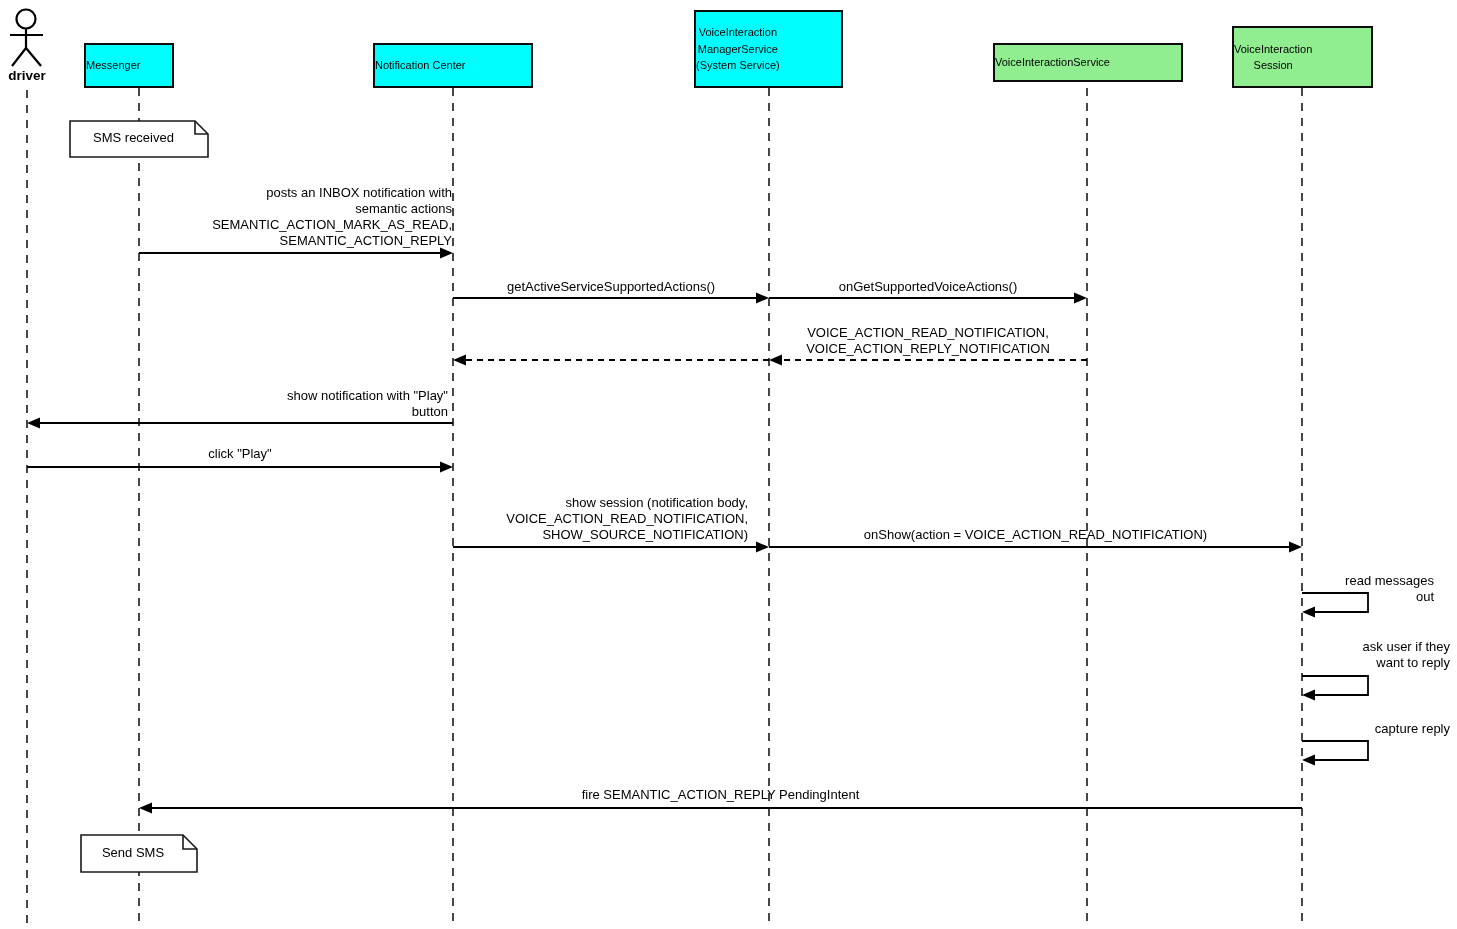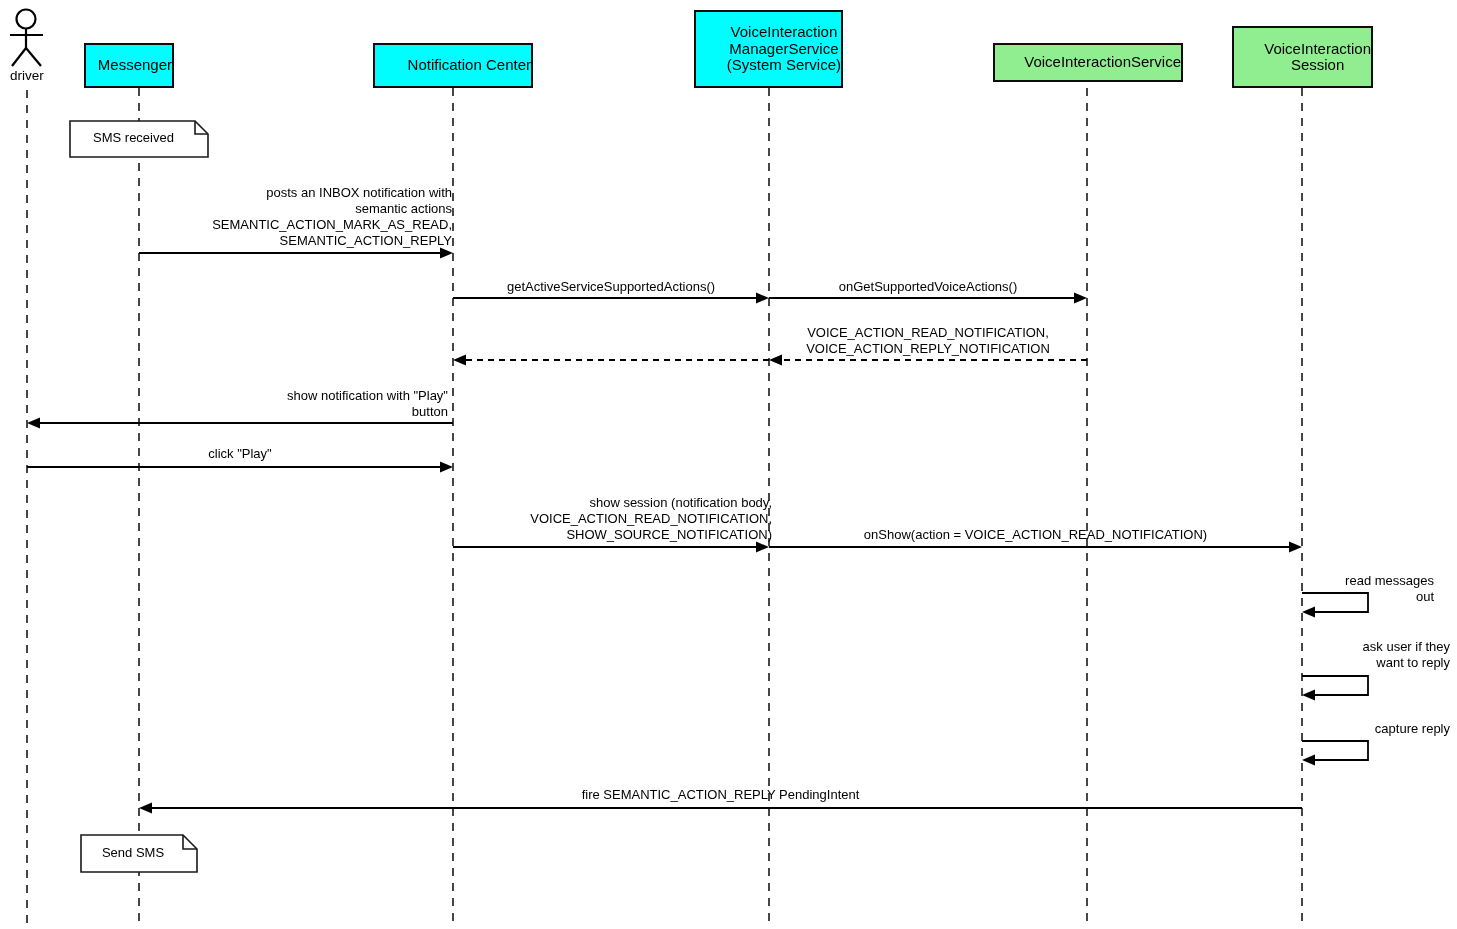--- a/index.html
+++ b/index.html
@@ -2,36 +2,36 @@
 <html><head>
 <meta charset="utf-8">
 <style>
   html,body{margin:0;padding:0;background:#ffffff;}
   .stage{
     position:relative;width:1457px;height:929px;background:#ffffff;overflow:hidden;
     font-family:"Liberation Sans",sans-serif;color:#000;
   }
   svg{position:absolute;left:0;top:0;}
   .pbox{
-    position:absolute;display:flex;align-items:center;justify-content:flex-end;
+    position:absolute;display:flex;align-items:center;justify-content:flex-start;
     border:2.5px solid #0d0d0d;box-sizing:border-box;text-align:center;
-    font-size:15px;line-height:16.5px;white-space:pre-line;
+    font-size:11px;line-height:16.5px;white-space:pre-line;
   }
   .cyan{background:#00feff;}
   .green{background:#90ee90;}
   .mlabel{
     position:absolute;font-size:13px;line-height:16px;white-space:pre-line;
   }
   .center{text-align:center;}
   .left{text-align:right;}
   .notetext{
     position:absolute;font-size:13px;line-height:15px;text-align:center;
   }
   .actorlabel{
-    position:absolute;font-size:13.5px;text-align:center;
+    position:absolute;font-size:13.5px;text-align:center;font-weight:bold;
   }
 </style>
 </head>
 <body>
 
 <div class="stage">
 
   <svg width="1457" height="929" viewBox="0 0 1457 929">
 
     <g stroke="#1a1a1a" stroke-width="1.6" stroke-dasharray="8,7">
@@ -142,21 +142,21 @@
 semantic actions
 SEMANTIC_ACTION_MARK_AS_READ,
 SEMANTIC_ACTION_REPLY</div>
   <div class="mlabel center" style="left:453px;top:279px;width:316px">getActiveServiceSupportedActions()</div>
   <div class="mlabel center" style="left:769px;top:279px;width:318px">onGetSupportedVoiceActions()</div>
   <div class="mlabel center" style="left:769px;top:325px;width:318px">VOICE_ACTION_READ_NOTIFICATION,
 VOICE_ACTION_REPLY_NOTIFICATION</div>
   <div class="mlabel left" style="left:148px;top:388px;width:300px">show notification with "Play"
 button</div>
   <div class="mlabel center" style="left:27px;top:446px;width:426px">click "Play"</div>
-  <div class="mlabel left" style="left:472px;top:495px;width:300px">show session (notification body,
+  <div class="mlabel left" style="left:448px;top:495px;width:300px">show session (notification body,
 VOICE_ACTION_READ_NOTIFICATION,
 SHOW_SOURCE_NOTIFICATION)</div>
   <div class="mlabel center" style="left:769px;top:527px;width:533px">onShow(action = VOICE_ACTION_READ_NOTIFICATION)</div>
   <div class="mlabel left" style="left:1325px;top:573px;width:109px">read messages out</div>
   <div class="mlabel left" style="left:1325px;top:639px;width:125px">ask user if they
 want to reply</div>
   <div class="mlabel left" style="left:1325px;top:721px;width:125px">capture reply</div>
   <div class="mlabel center" style="left:139px;top:787px;width:1163px">fire SEMANTIC_ACTION_REPLY PendingIntent</div>
 
 </div>

